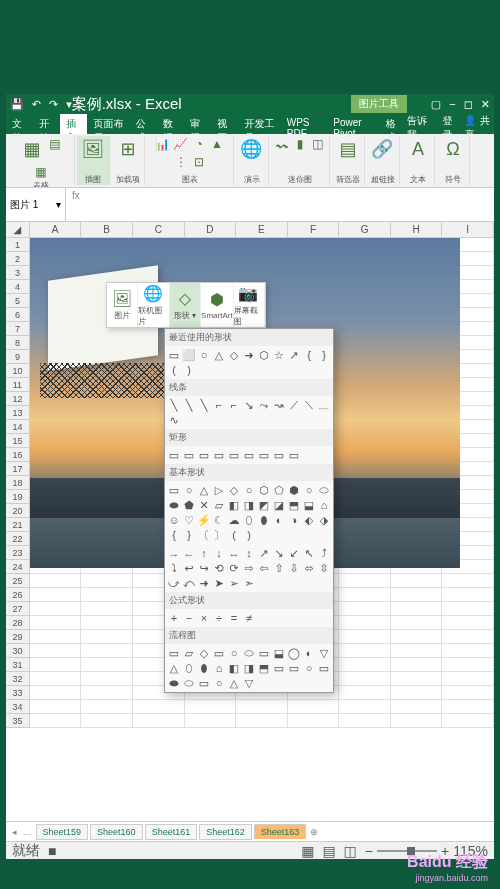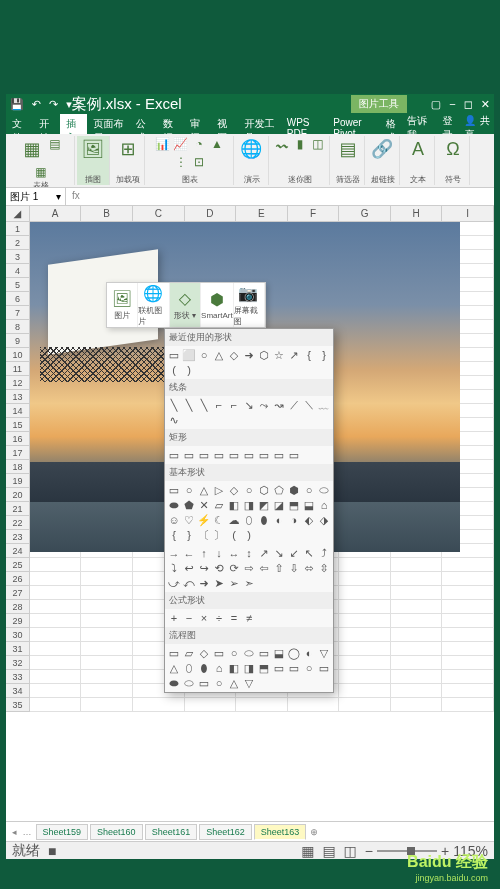--- a/index.html
+++ b/index.html
@@ -14,21 +14,21 @@
 .ribbon-tabs .tab{padding:3px 6px;cursor:pointer}
 .ribbon-tabs .tab.active{background:#fff;color:#1a7c4f}
 .ribbon-tabs .right{margin-left:auto;display:flex;gap:8px;padding-right:4px}
 .ribbon{background:#f1f1f1;border-bottom:1px solid #ccc;height:54px;display:flex;gap:2px;padding:2px;overflow:hidden}
 .rgroup{display:flex;flex-direction:column;align-items:center;padding:0 3px;border-right:1px solid #ddd}
 .rgroup.hl{background:#d4e8d4}
 .rgroup .icons{display:flex;gap:2px;flex-wrap:wrap;max-width:60px;justify-content:center}
 .rgroup .lbl{font-size:8px;color:#555;margin-top:auto}
 .ricon{width:16px;height:16px;display:flex;align-items:center;justify-content:center;font-size:12px;color:#4a7a3c}
 .ricon.big{width:26px;height:26px;font-size:18px}
-.namebox{height:18px;display:flex;border-bottom:1px solid #ccc;background:#fff}
+.namebox{height:34px;display:flex;border-bottom:1px solid #ccc;background:#fff}
 .nb{width:60px;border-right:1px solid #ccc;padding:2px 4px;font-size:10px;display:flex;align-items:center;justify-content:space-between}
 .fx{padding:2px 6px;color:#888}
 .sheet-area{flex:1;position:relative;overflow:hidden}
 .colhdr{display:flex;height:16px;background:#f0f0f0;border-bottom:1px solid #ccc}
 .colhdr .ch{border-right:1px solid #ccc;text-align:center;font-size:10px;color:#555;line-height:16px}
 .ch.rh{width:24px}
 .ch.c{width:52px}
 .rows{overflow:hidden}
 .row{display:flex;height:14px}
 .rhcell{width:24px;background:#f0f0f0;border-right:1px solid #ccc;border-bottom:1px solid #ccc;text-align:center;font-size:9px;color:#555;line-height:14px}
@@ -42,27 +42,27 @@
 .ip-item{flex:1;display:flex;flex-direction:column;align-items:center;justify-content:center;font-size:8px;color:#555;gap:2px;border-right:1px solid #eee}
 .ip-item.active{background:#d4e8d4}
 .ip-item .ip-icon{font-size:16px;color:#4a7a3c}
 .shapes-menu{position:absolute;left:158px;top:234px;width:170px;background:#f8f8f8;border:1px solid #999;box-shadow:3px 3px 10px rgba(0,0,0,.3);z-index:11;font-size:9px;max-height:380px;overflow:hidden}
 .sm-header{background:#eee;padding:2px 4px;color:#666;font-size:9px}
 .sm-grid{display:flex;flex-wrap:wrap;padding:2px;gap:1px}
 .sm-shape{width:14px;height:14px;display:flex;align-items:center;justify-content:center;font-size:11px;color:#555;cursor:pointer}
 .sheet-tabs{height:20px;background:#fff;border-top:1px solid #ccc;display:flex;align-items:center;font-size:9px;padding:0 4px;gap:2px}
 .sheet-tabs .nav{color:#888;padding:0 2px}
 .stab{padding:2px 6px;border:1px solid #ccc;background:#f5f5f5;color:#1a7c4f}
-.stab.active{background:#fef9c3;border-bottom-color:#fff}
+.stab.active{background:#fdba74;border-bottom-color:#fff}
 .statusbar{height:18px;background:#f0f0f0;border-top:1px solid #ccc;display:flex;align-items:center;font-size:14px;padding:0 6px;color:#555;gap:8px}
 .statusbar .sp{flex:1}
 .zoom{display:flex;align-items:center;gap:4px}
 .zslider{width:60px;height:2px;background:#999;position:relative}
 .zslider::after{content:"";position:absolute;left:50%;top:-3px;width:8px;height:8px;background:#666}
-.watermark{position:absolute;right:12px;bottom:6px;color:#bef264;font-size:14px;z-index:20;text-align:right}
+.watermark{position:absolute;right:12px;bottom:6px;color:#f0abfc;font-size:14px;z-index:20;text-align:right}
 .watermark .wm-logo{font-weight:bold;font-size:16px}
 .watermark .wm-sub{font-size:9px;opacity:.9}
 </style>
 </head>
 <body>
 
 <div class="app">
   <div class="titlebar">
     <div class="qat">
       <span>💾</span>

